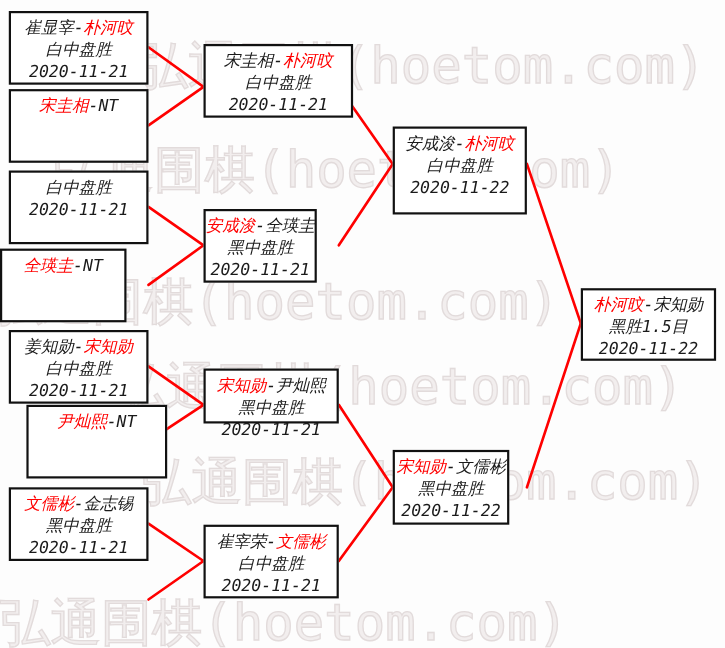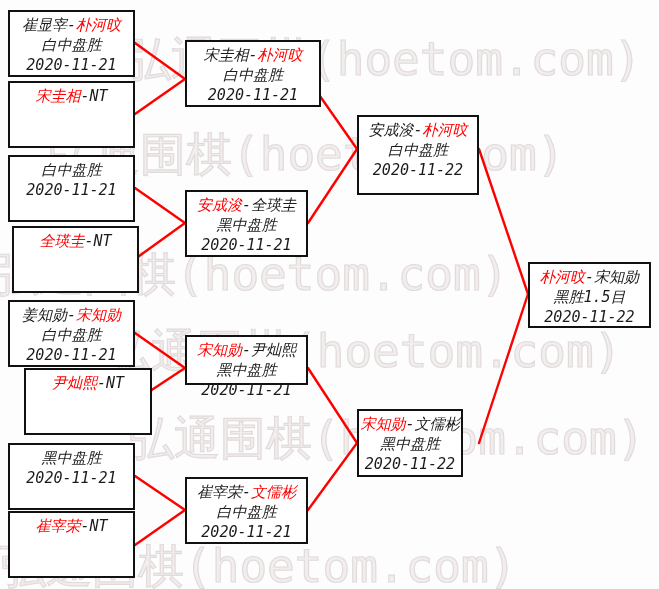--- a/index.html
+++ b/index.html
@@ -91,51 +91,47 @@
   </div>
   <div class="match-box" style="left:8px;top:81px;width:127px;height:67px">
     <div class="match-title"><span></span><span class="red">宋圭相</span><span>-NT</span></div>
     <div class="match-result"></div>
     <div class="match-date"></div>
   </div>
   <div class="match-box" style="left:8px;top:155px;width:127px;height:67px">
     <div class="match-result">白中盘胜</div>
     <div class="match-date">2020-11-21</div>
   </div>
-  <div class="match-box" style="left:12px;top:226px;width:127px;height:67px">
+  <div class="match-box" style="left:0;top:226px;width:115px;height:67px">
     <div class="match-title"><span></span><span class="red">全瑛圭</span><span>-NT</span></div>
     <div class="match-result"></div>
     <div class="match-date"></div>
   </div>
   <div class="match-box" style="left:8px;top:300px;width:127px;height:67px">
     <div class="match-title"><span>姜知勋-</span><span class="red">宋知勋</span><span></span></div>
     <div class="match-result">白中盘胜</div>
     <div class="match-date">2020-11-21</div>
   </div>
   <div class="match-box" style="left:24px;top:368px;width:128px;height:67px">
     <div class="match-title"><span></span><span class="red">尹灿熙</span><span>-NT</span></div>
     <div class="match-result"></div>
     <div class="match-date"></div>
   </div>
   <div class="match-box" style="left:8px;top:443px;width:127px;height:67px">
+    <div class="match-title"><span></span><span class="red">文儒彬</span><span>-金志锡</span></div>
     <div class="match-result">黑中盘胜</div>
     <div class="match-date">2020-11-21</div>
-  </div>
-  <div class="match-box" style="left:8px;top:511px;width:127px;height:67px">
-    <div class="match-title"><span></span><span class="red">崔宰荣</span><span>-NT</span></div>
-    <div class="match-result"></div>
-    <div class="match-date"></div>
   </div>
 
   <div class="match-box" style="left:185px;top:40px;width:136px;height:67px">
     <div class="match-title"><span>宋圭相-</span><span class="red">朴河旼</span><span></span></div>
     <div class="match-result">白中盘胜</div>
     <div class="match-date">2020-11-21</div>
   </div>
-  <div class="match-box" style="left:185px;top:190px;width:123px;height:67px">
+  <div class="match-box" style="left:185px;top:190px;width:103px;height:67px">
     <div class="match-title"><span></span><span class="red">安成浚</span><span>-全瑛圭</span></div>
     <div class="match-result">黑中盘胜</div>
     <div class="match-date">2020-11-21</div>
   </div>
   <div class="match-box" style="left:185px;top:335px;width:123px;height:50px">
     <div class="match-title"><span></span><span class="red">宋知勋</span><span>-尹灿熙</span></div>
     <div class="match-result">黑中盘胜</div>
     <div class="match-date">2020-11-21</div>
   </div>
   <div class="match-box" style="left:185px;top:477px;width:123px;height:67px">

